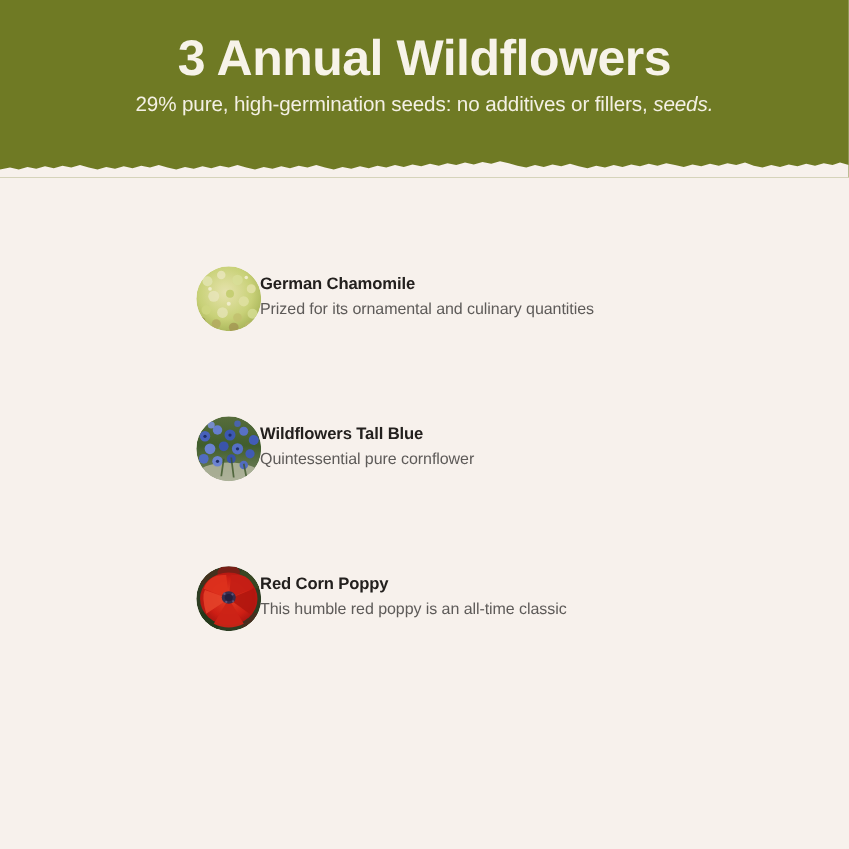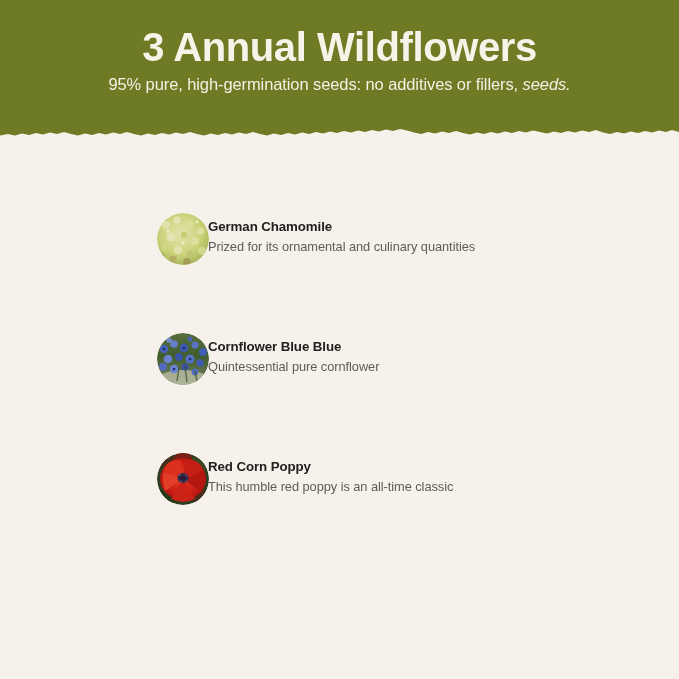--- a/index.html
+++ b/index.html
@@ -112,21 +112,21 @@
     line-height: 17px;
     letter-spacing: -0.05px;
   }
 </style>
 </head>
 <body>
 
 <div class="banner">
   <div class="banner-inner">
     <h1 class="banner-title">3 Annual Wildflowers</h1>
-    <p class="banner-subtitle"><span>95% pure, high-germination seeds: no additives or fillers, </span><span class="em">seeds.</span></p>
+    <p class="banner-subtitle"><span>29% pure, high-germination seeds: no additives or fillers, </span><span class="em">seeds.</span></p>
   </div>
 
   <svg class="torn-edge" viewBox="0 0 679 22" preserveAspectRatio="none" xmlns="http://www.w3.org/2000/svg">
     <path fill="#f7f1ec" d="
       M0,22 L679,22 L679,11
       L672,9 L666,11 L659,9.5 L652,11.5 L645,10 L638,12 L631,10.5 L624,12.5
       L617,11 L610,13 L603,11.5 L596,9 L589,11 L582,9.5 L575,11.5 L568,10
       L561,12 L554,10.5 L547,12.5 L540,11 L533,9.5 L526,11.5 L519,10
       L512,12 L505,10.5 L498,12.5 L491,11 L484,13 L477,11.5 L470,13.5
       L463,12 L456,10 L449,12 L442,10.5 L435,12.5 L428,11 L421,13
@@ -222,21 +222,21 @@
           <circle cx="7" cy="16" r="1.3" fill="#1e2f6e"></circle>
           <circle cx="27" cy="15" r="1.3" fill="#1e2f6e"></circle>
           <circle cx="33" cy="26" r="1.3" fill="#1e2f6e"></circle>
           <circle cx="17" cy="36" r="1.3" fill="#1e2f6e"></circle>
           <path d="M20,48 L22,34 M30,49 L28,33 M40,48 L38,38" stroke="#3f5a2c" stroke-width="1.4" opacity="0.8" fill="none"></path>
           <rect width="52" height="52" fill="#101a08" opacity="0.05"></rect>
         </g>
       </svg>
     </span>
     <div class="row-text">
-      <p class="flower-name">Cornflower Blue Blue</p>
+      <p class="flower-name">Wildflowers Tall Blue</p>
       <p class="flower-desc">Quintessential pure cornflower</p>
     </div>
   </div>
 
   <div class="flower-row">
     <span class="thumb">
       <svg width="52" height="52" viewBox="0 0 52 52" xmlns="http://www.w3.org/2000/svg">
         <defs>
           <clipPath id="cp3">
               <circle cx="26" cy="26" r="26"></circle>

